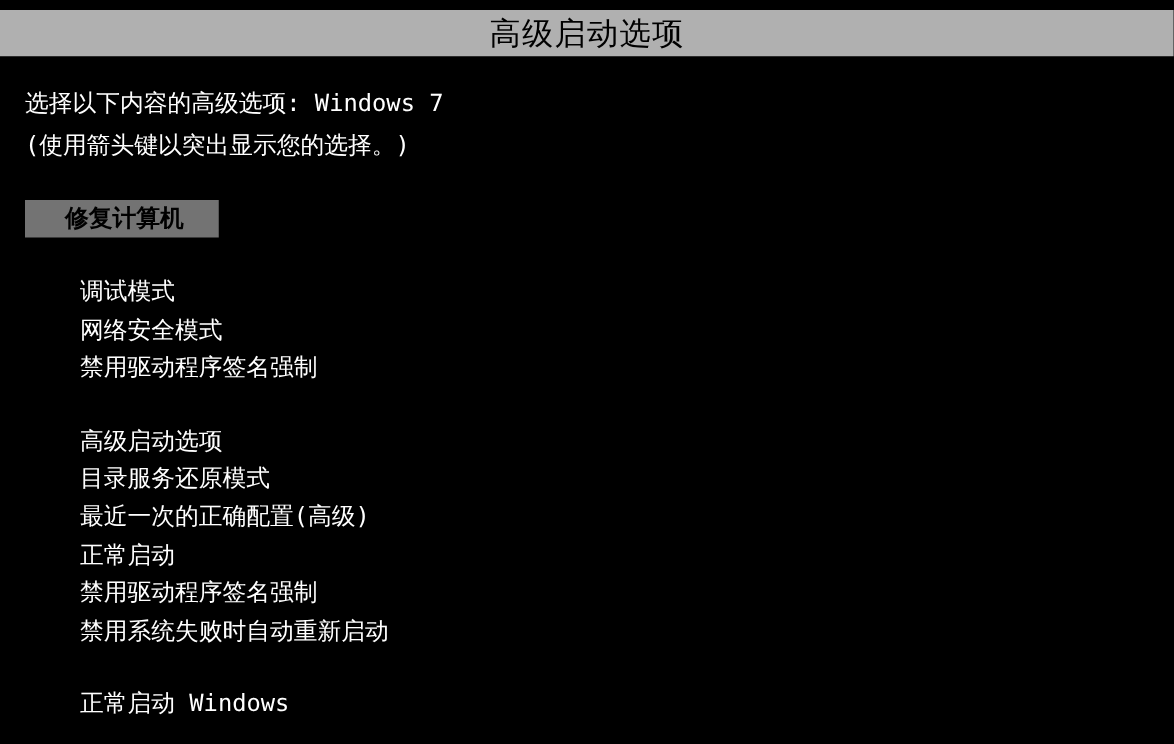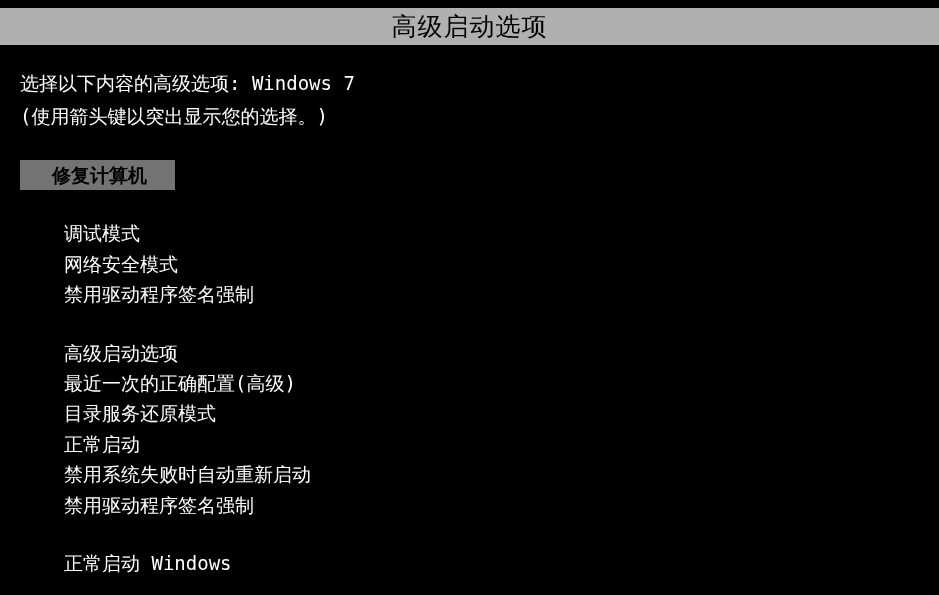--- a/index.html
+++ b/index.html
@@ -78,23 +78,23 @@
 
     <div class="spacer-small"></div>
 
     <div class="option">调试模式</div>
     <div class="option">网络安全模式</div>
     <div class="option">禁用驱动程序签名强制</div>
 
     <div class="spacer-small"></div>
 
     <div class="option">高级启动选项</div>
+    <div class="option">目录服务还原模式</div>
     <div class="option">最近一次的正确配置(高级)</div>
-    <div class="option">目录服务还原模式</div>
     <div class="option">正常启动</div>
+    <div class="option">禁用驱动程序签名强制</div>
     <div class="option">禁用系统失败时自动重新启动</div>
-    <div class="option">禁用驱动程序签名强制</div>
 
     <div class="spacer-small"></div>
 
     <div class="option">正常启动 Windows</div>
   </div>
 </div>
 
 </body></html>

